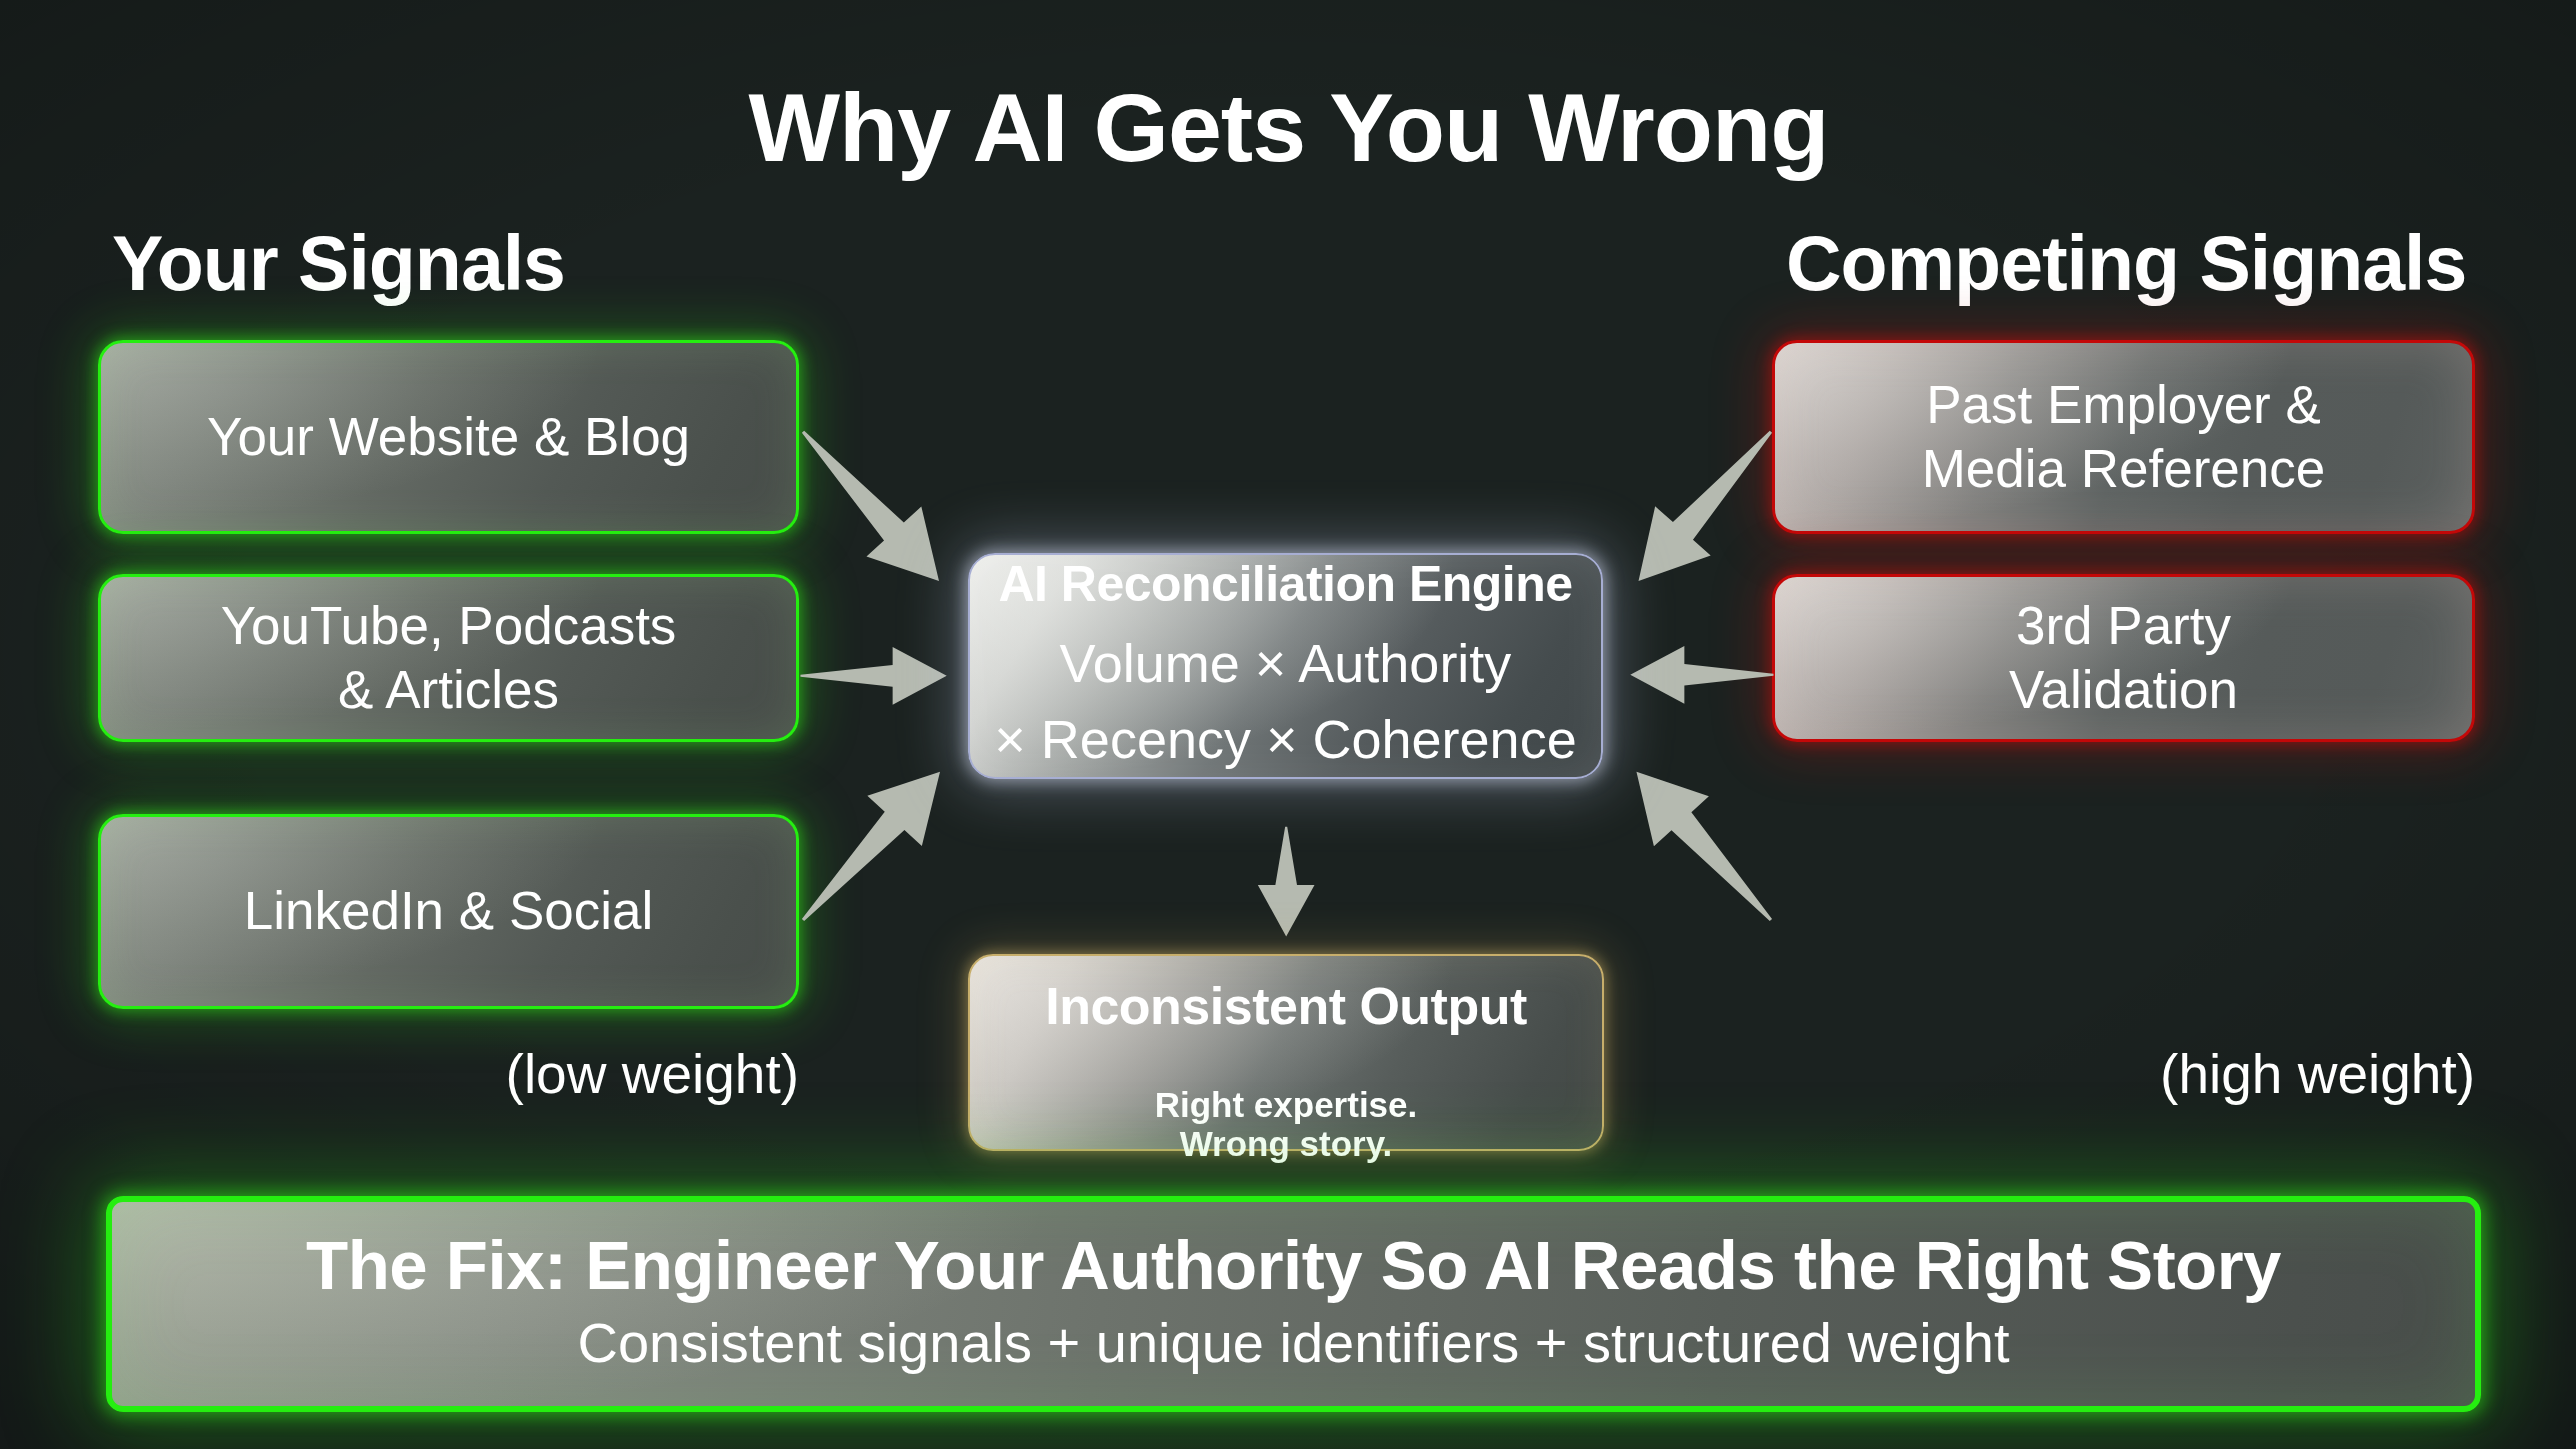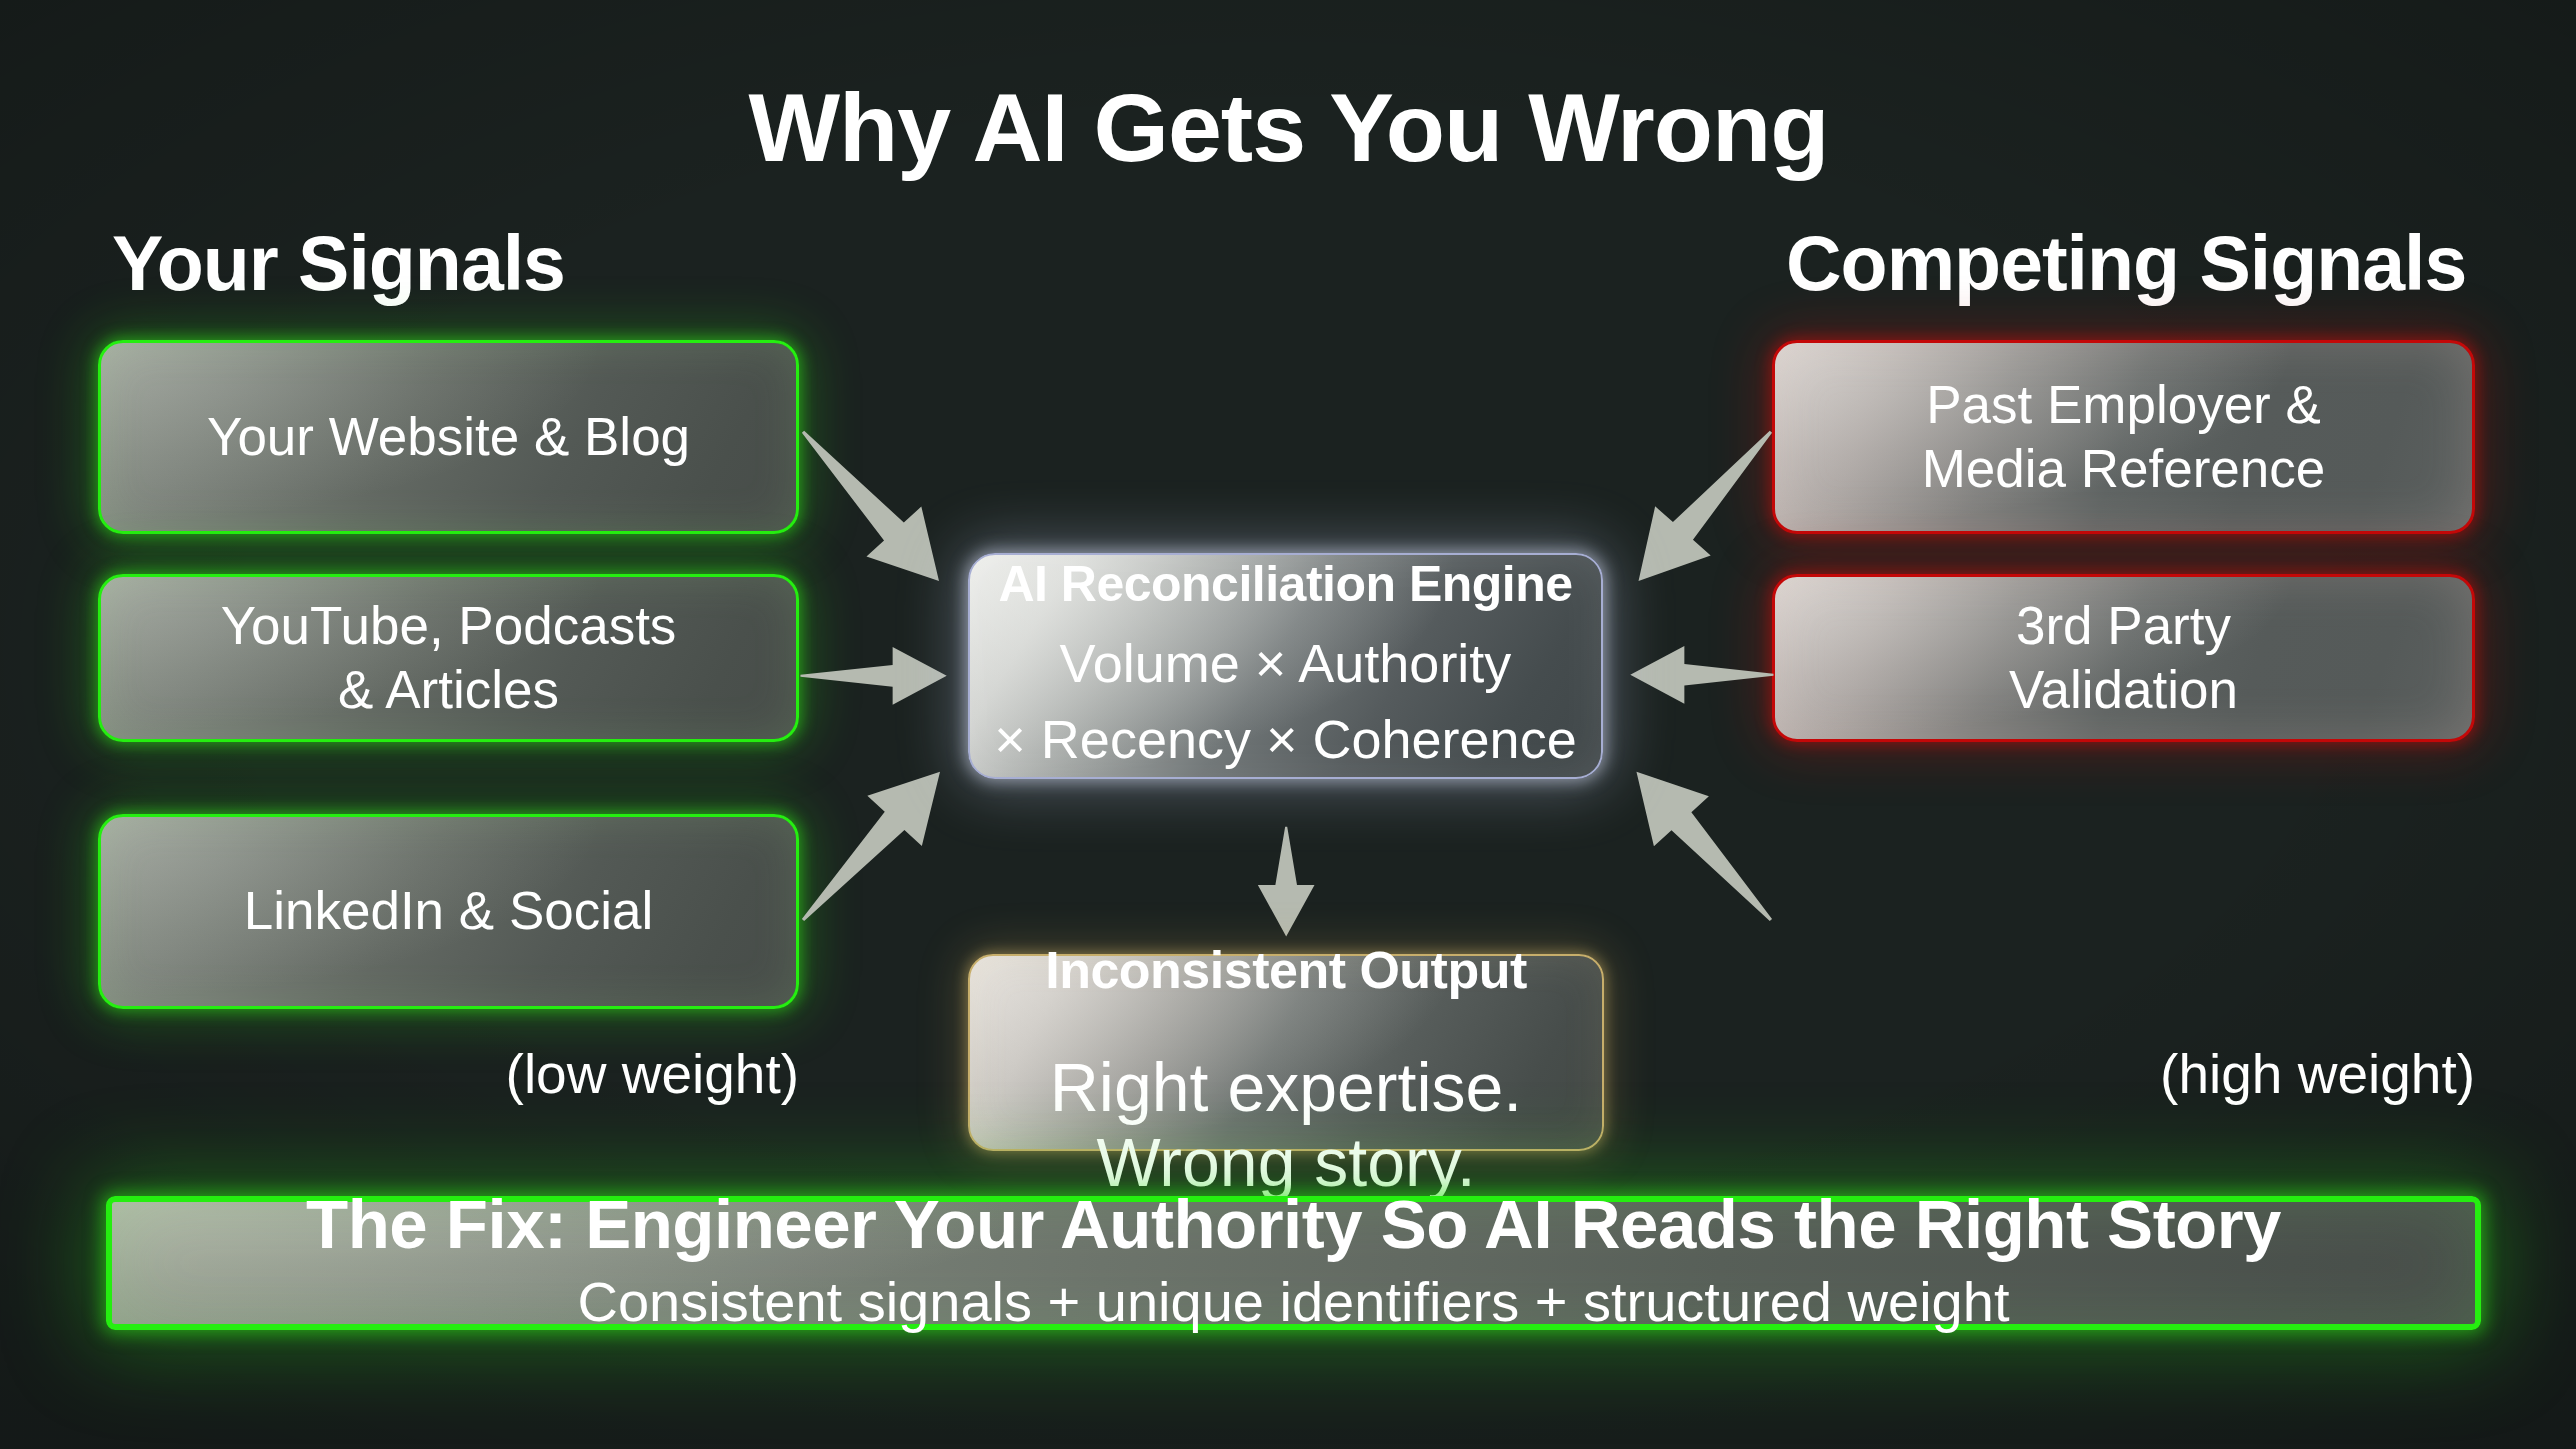--- a/index.html
+++ b/index.html
@@ -61,24 +61,24 @@
   .output-box { position:absolute; left:968px; top:954px; width:636px; height:197px;
       border-radius:25px; border:2.6px solid #c7ae6b;
       background:
         radial-gradient(120% 160% at 0% 0%, rgba(242,239,234,0.5) 0%, rgba(228,225,220,0.22) 40%, rgba(0,0,0,0) 64%),
         linear-gradient(118deg, #dcd8d3 0%, #c5c2bd 14%, #989894 31%, #6c7270 48%, #575d5b 66%, #474d4b 86%, #424844 100%);
       box-shadow: 0 0 12.4px 1.5px rgba(222,190,110,0.42), 0 0 44px 7.2px rgba(208,172,92,0.22),
                   inset 0 0 41px rgba(235,215,160,0.10);
       display:flex; flex-direction:column; align-items:center; justify-content:center;
       text-align:center; padding-top:39px; }
   .output-title { font-size:52px; font-weight:700; letter-spacing:-0.5px; line-height:1; margin-bottom:14px; }
-  .output-lines { font-size:68px; font-weight:400; line-height:1.11; white-space:pre-line;margin-top:40px; }
+  .output-lines { font-size:35px; font-weight:700; line-height:1.11; white-space:pre-line;margin-top:40px; }
 
-  .fix-box { position:absolute; left:106px; top:1196px; width:2375px; height:134px;
-      border-radius:9px; border:6.2px solid #25ee10;
+  .fix-box { position:absolute; left:106px; top:1196px; width:2375px; height:216px;
+      border-radius:17px; border:6.2px solid #25ee10;
       background:
         radial-gradient(60% 170% at 0% 0%, rgba(225,230,214,0.40) 0%, rgba(210,216,200,0.18) 40%, rgba(0,0,0,0) 66%),
         linear-gradient(97deg, #949b8e 0%, #858b83 16%, #6d736c 42%, #585e59 68%, #4b504d 92%, #484d4a 100%);
       box-shadow: 0 0 17.5px 3.1px rgba(48,228,22,0.55), 0 0 88px 16.5px rgba(42,210,28,0.36),
                   inset 0 0 77px rgba(120,225,105,0.16);
       display:flex; flex-direction:column; align-items:center; justify-content:center;
       text-align:center; padding-bottom:6.2px; }
   .fix-title { font-size:69px; font-weight:700; letter-spacing:-0.5px; line-height:1; margin-bottom:14.4px; }
   .fix-subtitle { font-size:56px; font-weight:400; line-height:1; }
 

